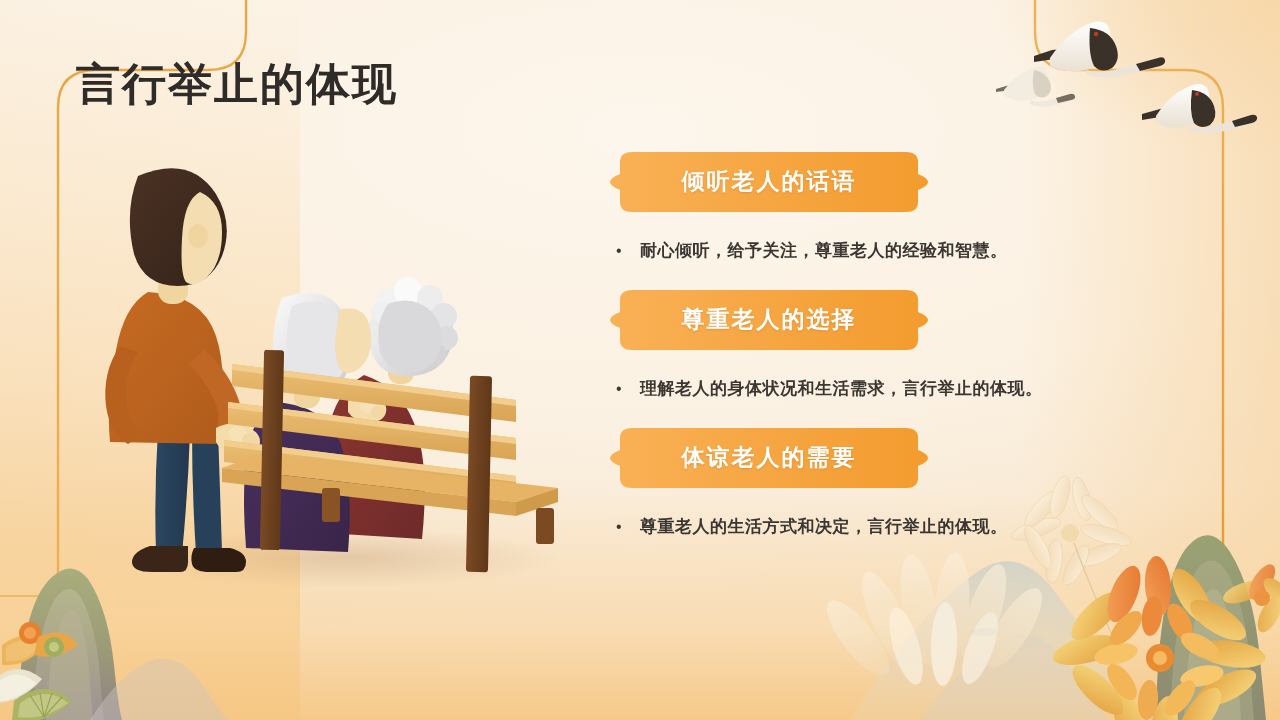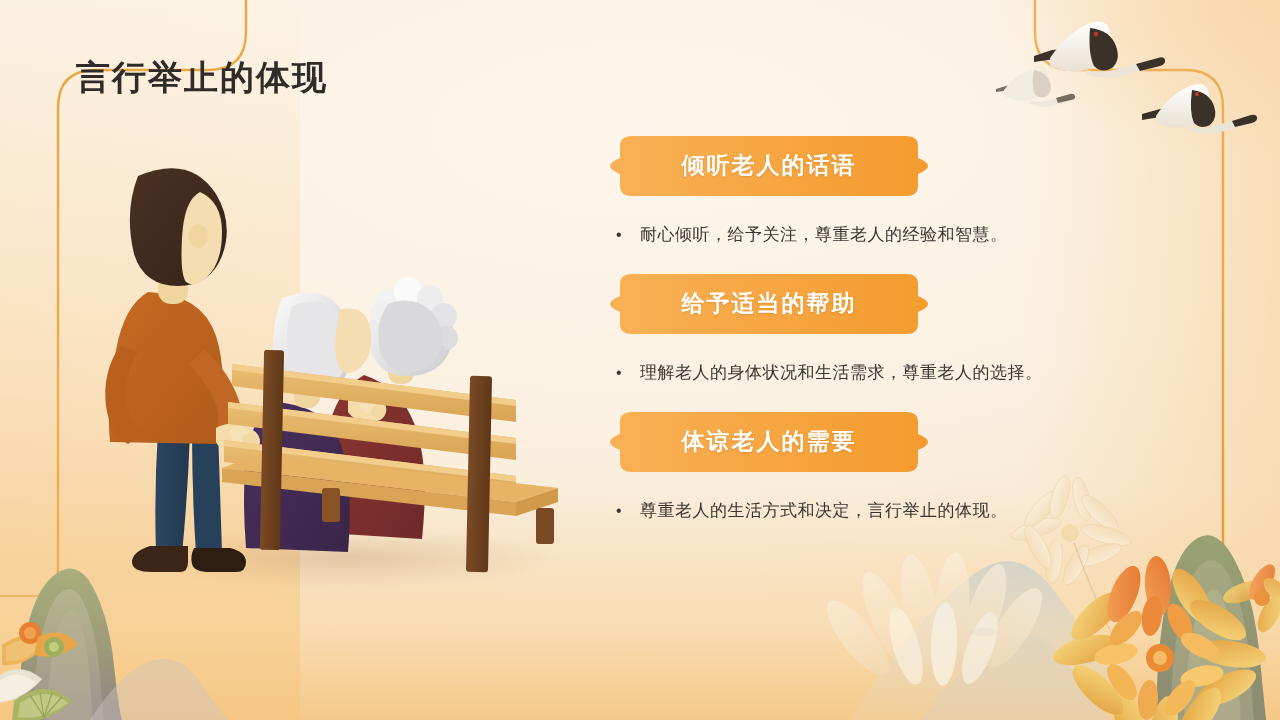--- a/index.html
+++ b/index.html
@@ -39,29 +39,29 @@
     background:radial-gradient(100% 100% at 100% 0%, rgba(247,214,166,.8) 0%, rgba(250,232,205,0) 70%);
     pointer-events:none;
   }
 
   
   .frame-svg{ position:absolute; inset:0; width:1280px; height:720px; pointer-events:none; }
 
   
   .title{
     position:absolute; left:76px; top:55px;
-    font-size:34px; font-weight:bold; letter-spacing:2px;
+    font-size:44px; font-weight:bold; letter-spacing:2px;
     color:#2e2b28;
     white-space:nowrap;
     font-family:Liberation Mono, monospace;
   }
 
   
   .content{
-    position:absolute; left:604px; top:132px; width:520px;
+    position:absolute; left:604px; top:148px; width:520px;
   }
   .block{ position:relative; }
   .block + .block{ margin-top:22px; }
 
   .pill-wrap{ position:relative; width:330px; height:68px; }
   .pill-svg{ position:absolute; inset:0; width:330px; height:68px; }
   .pill-label{
     position:absolute; inset:0;
     display:flex; align-items:center; justify-content:center;
     font-size:23px; font-weight:bold; color:#ffffff;
@@ -73,21 +73,21 @@
   .bullet-row{
     display:flex; align-items:flex-start;
     margin-top:22px; margin-left:6px;
   }
   .bullet-dot{
     color:#3a3632; font-size:16px; line-height:26px;
     width:30px; flex:0 0 30px; text-align:left; padding-left:6px;
   }
   .bullet-text{
     font-size:17px; line-height:26px; color:#3a3632;
-    letter-spacing:.5px; white-space:nowrap;
+    letter-spacing:.5px; white-space:nowrap;font-weight:bold;
   }
 
   
   .illus{ position:absolute; left:96px; top:150px; width:520px; height:440px; }
   .illus svg{ width:100%; height:100%; display:block; }
 
   
   .orn{ position:absolute; pointer-events:none; }
   .orn-bl{ left:-10px; bottom:0; width:330px; height:215px; }
   .orn-br{ right:0; bottom:0; width:520px; height:260px; }
@@ -320,25 +320,25 @@
       <div class="pill-wrap">
         <svg class="pill-svg" viewBox="0 0 330 68" preserveAspectRatio="none">
           <defs>
             <linearGradient id="pg2" x1="0" y1="0" x2="1" y2="0">
               <stop offset="0%" stop-color="#f9b156"></stop>
                 <stop offset="100%" stop-color="#f39b2e"></stop>
             </linearGradient>
           </defs>
           <path d="M16 14 Q16 4 28 4 L302 4 Q314 4 314 14 L314 26 Q324 30 324 34 Q324 38 314 42 L314 54 Q314 64 302 64 L28 64 Q16 64 16 54 L16 42 Q6 38 6 34 Q6 30 16 26 Z" fill="url(#pg2)"></path>
         </svg>
-        <div class="pill-label">给予适当的帮助</div>
+        <div class="pill-label">尊重老人的选择</div>
       </div>
       <div class="bullet-row">
         <span class="bullet-dot">•</span>
-        <span class="bullet-text">理解老人的身体状况和生活需求，尊重老人的选择。</span>
+        <span class="bullet-text">理解老人的身体状况和生活需求，言行举止的体现。</span>
       </div>
     </div>
 
     <div class="block">
       <div class="pill-wrap">
         <svg class="pill-svg" viewBox="0 0 330 68" preserveAspectRatio="none">
           <defs>
             <linearGradient id="pg3" x1="0" y1="0" x2="1" y2="0">
               <stop offset="0%" stop-color="#f9b156"></stop>
                 <stop offset="100%" stop-color="#f39b2e"></stop>

